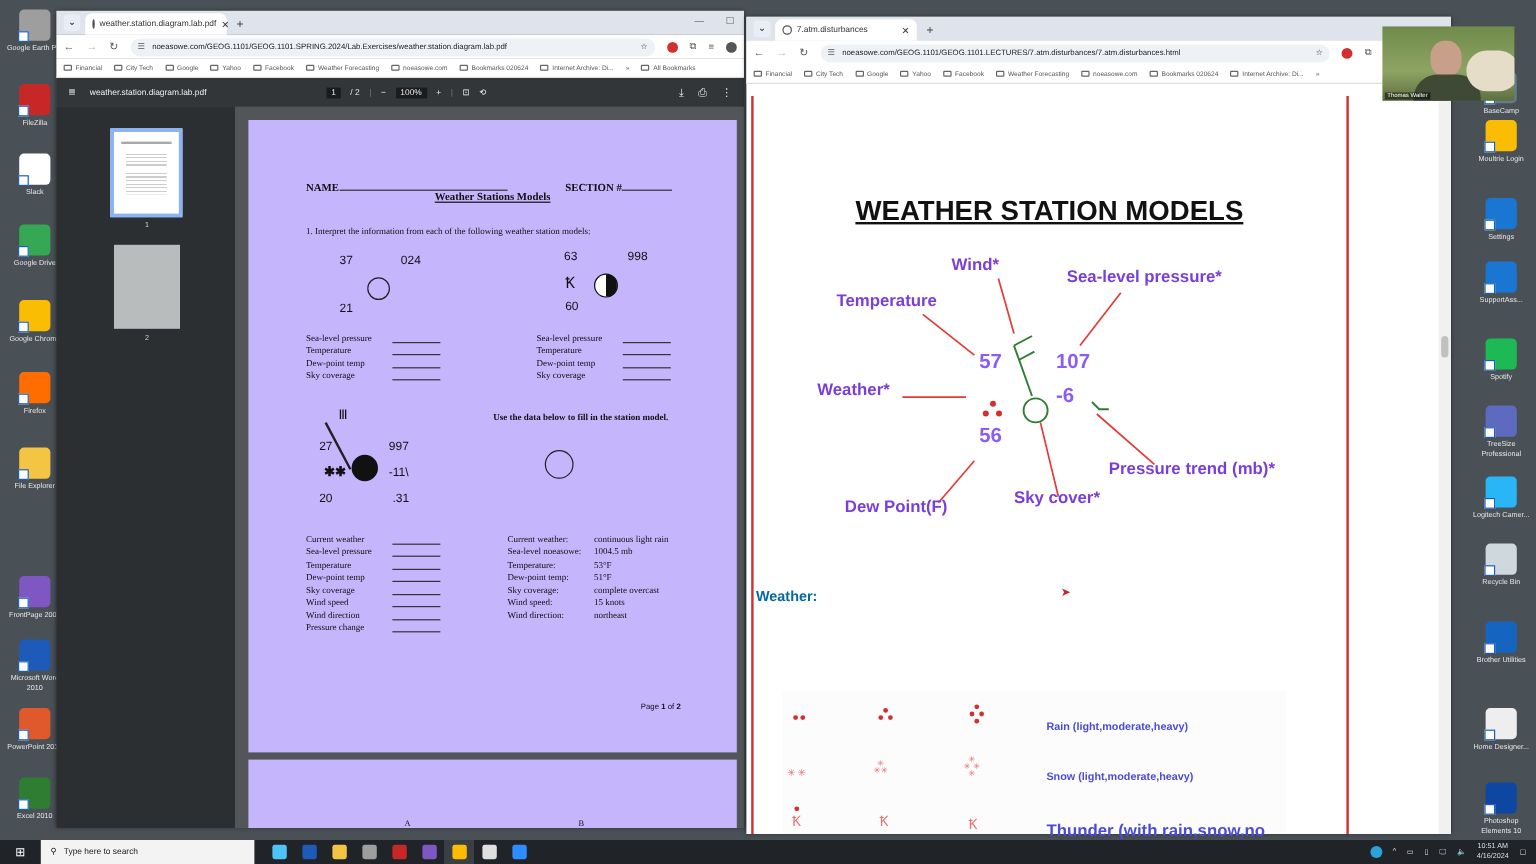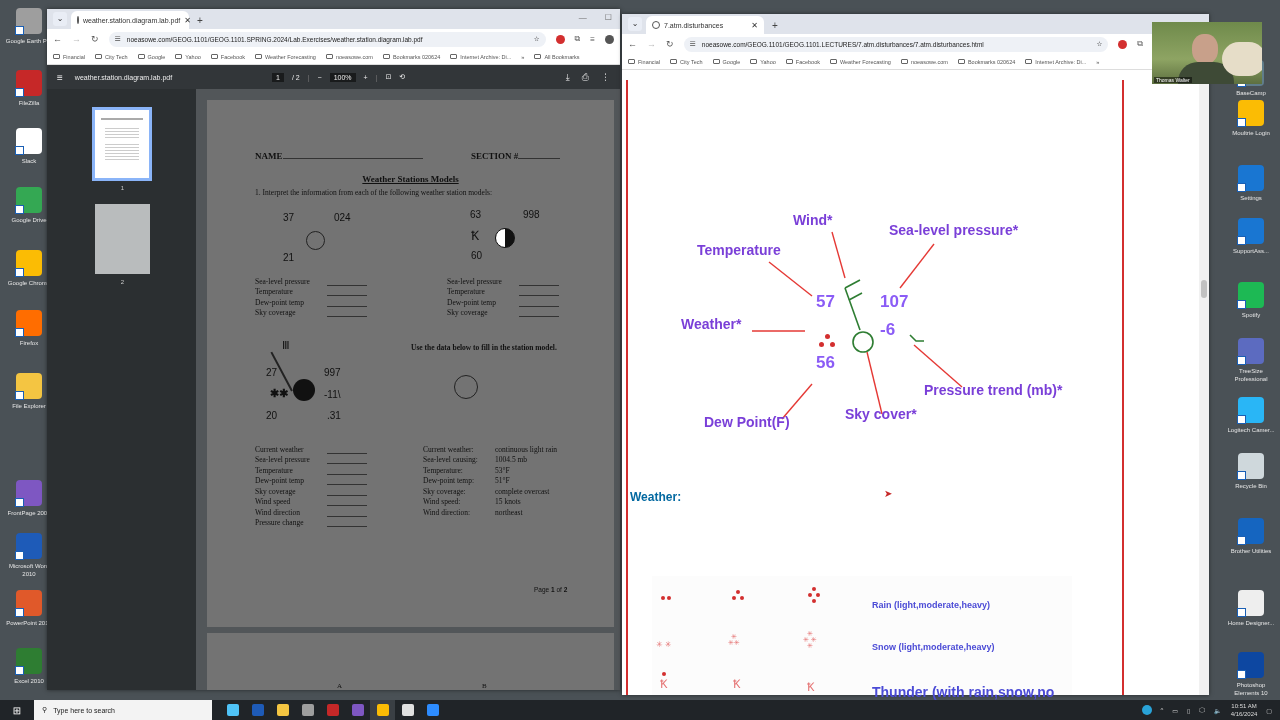--- a/index.html
+++ b/index.html
@@ -29,21 +29,21 @@
 .folder{width:7px;height:5px;border:1px solid #666;border-radius:1px}
 .pdftool{height:24px;background:#323639;display:flex;align-items:center;padding:0 10px;color:#eee;font-size:7px;position:relative}
 .pdftool .ham{font-size:10px;margin-right:12px}
 .pdfctr{position:absolute;left:225px;display:flex;align-items:center;gap:8px;font-size:7px}
 .pgbox{background:#191b1c;padding:1px 4px}
 .pdfright{margin-left:auto;display:flex;gap:12px;font-size:9px}
 .thumbs{position:absolute;left:0;top:80px;width:149px;height:601px;background:#2b2f31}
 .thumb{position:absolute;background:#fff;width:55px;height:70px}
 .thumb.sel{border:3px solid #8ab4f8}
 .thumblabel{position:absolute;color:#ccc;font-size:6px;width:55px;text-align:center}
-.pdfpage{position:absolute;background:#737373;font-family:"Liberation Serif",serif;color:#111}
+.pdfpage{position:absolute;background:#c4b5fd;font-family:"Liberation Serif",serif;color:#111}
 .f7{font-size:7.5px}
 .sans{font-family:"Liberation Sans",sans-serif}
 .line{display:inline-block;border-bottom:1px solid #333;height:7px}
 .formrow{display:flex;font-size:7.5px;height:10.5px;align-items:flex-end}
 
 .redbar{position:absolute;width:2px;background:#d32f2f;top:66px;height:615px}
 .scrollbar-r{position:absolute;right:0;top:66px;width:10px;height:615px;background:#f1f1f1}
 .scrollthumb{position:absolute;right:2px;width:6px;background:#c1c1c1;border-radius:3px}
 .purple{color:#7a3fd8;font-weight:bold;font-size:14px;position:absolute;white-space:nowrap}
 .green{color:#8b5cf6;font-weight:bold;font-size:17px;position:absolute}
@@ -252,21 +252,21 @@
       <div style="margin:4px 10px;height:18px;background:repeating-linear-gradient(#ccc 0 1px,transparent 1px 3px)"></div>
     </div>
     <div class="thumblabel" style="left:48px;top:96px">1</div>
     <div class="thumb" style="left:48px;top:115px;background:#b9bcbd"></div>
     <div class="thumblabel" style="left:48px;top:190px">2</div>
   </div>
   <div style="position:absolute;left:149px;top:80px;width:424px;height:601px;background:#525659">
     <div class="pdfpage" style="left:11px;top:11px;width:407px;height:527px">
       <div style="position:absolute;left:48px;top:51px;font-weight:bold;font-size:9px"><span>NAME</span><span class="line" style="width:140px"></span></div>
       <div style="position:absolute;left:264px;top:51px;font-weight:bold;font-size:9px"><span>SECTION #</span><span class="line" style="width:42px"></span></div>
-      <div style="position:absolute;left:0;width:407px;top:74px;text-align:center;font-weight:bold;font-size:9px;text-decoration:underline">Weather Stations Models</div>
+      <div style="position:absolute;left:0;width:407px;top:59px;text-align:center;font-weight:bold;font-size:9px;text-decoration:underline">Weather Stations Models</div>
       <div class="f7" style="position:absolute;left:48px;top:88px">1.   Interpret the information from each of the following weather station models:</div>
 
       <div class="sans" style="position:absolute;left:76px;top:112px;font-size:10px">37</div>
       <div class="sans" style="position:absolute;left:127px;top:112px;font-size:10px">024</div>
       <div style="position:absolute;left:99px;top:131px;width:19px;height:19px;border:1.3px solid #222;border-radius:50%"></div>
       <div class="sans" style="position:absolute;left:76px;top:152px;font-size:10px">21</div>
 
       <div class="sans" style="position:absolute;left:263px;top:109px;font-size:10px">63</div>
       <div class="sans" style="position:absolute;left:316px;top:109px;font-size:10px">998</div>
       <div class="sans" style="position:absolute;left:264px;top:126px;font-size:13px">Ꝁ</div>
@@ -355,21 +355,21 @@
             <span style="width: 72px;">Pressure change</span>
             <span class="line" style="width: 40px;"></span>
           </div>
         </div>
       <div style="position:absolute;left:216px;top:343px" id="data-rows">
           <div class="formrow">
             <span style="width: 72px;">Current weather:</span>
             <span>continuous light rain</span>
           </div>
           <div class="formrow">
-            <span style="width: 72px;">Sea-level causing:</span>
+            <span style="width: 72px;">Sea-level noeasowe:</span>
             <span>1004.5 mb</span>
           </div>
           <div class="formrow">
             <span style="width: 72px;">Temperature:</span>
             <span>53°F</span>
           </div>
           <div class="formrow">
             <span style="width: 72px;">Dew-point temp:</span>
             <span>51°F</span>
           </div>
@@ -458,20 +458,21 @@
       </span>
       <span>»</span>
     </div>
 
   <div class="redbar" style="left:4px"></div>
   <div class="redbar" style="left:500px"></div>
   <div class="scrollbar-r">
       <div class="scrollthumb" style="top:200px;height:18px"></div>
     </div>
 
+  <div style="position:absolute;left:0;width:505px;top:148px;text-align:center;font-weight:bold;font-size:23px;text-decoration:underline;color:#111">WEATHER STATION MODELS</div>
 
   <div style="position:absolute;left:40px;top:190px;width:420px;height:260px">
     <svg width="420" height="260" style="position:absolute;left:0;top:0">
       <g stroke="#e53935" stroke-width="1.4" fill="none">
         <line x1="170" y1="28" x2="183" y2="74"></line>
         <line x1="272" y1="40" x2="238" y2="84"></line>
         <line x1="107" y1="58" x2="150" y2="92"></line>
         <line x1="90" y1="127" x2="143" y2="127"></line>
         <line x1="300" y1="183" x2="252" y2="141"></line>
         <line x1="220" y1="210" x2="205" y2="148"></line>

